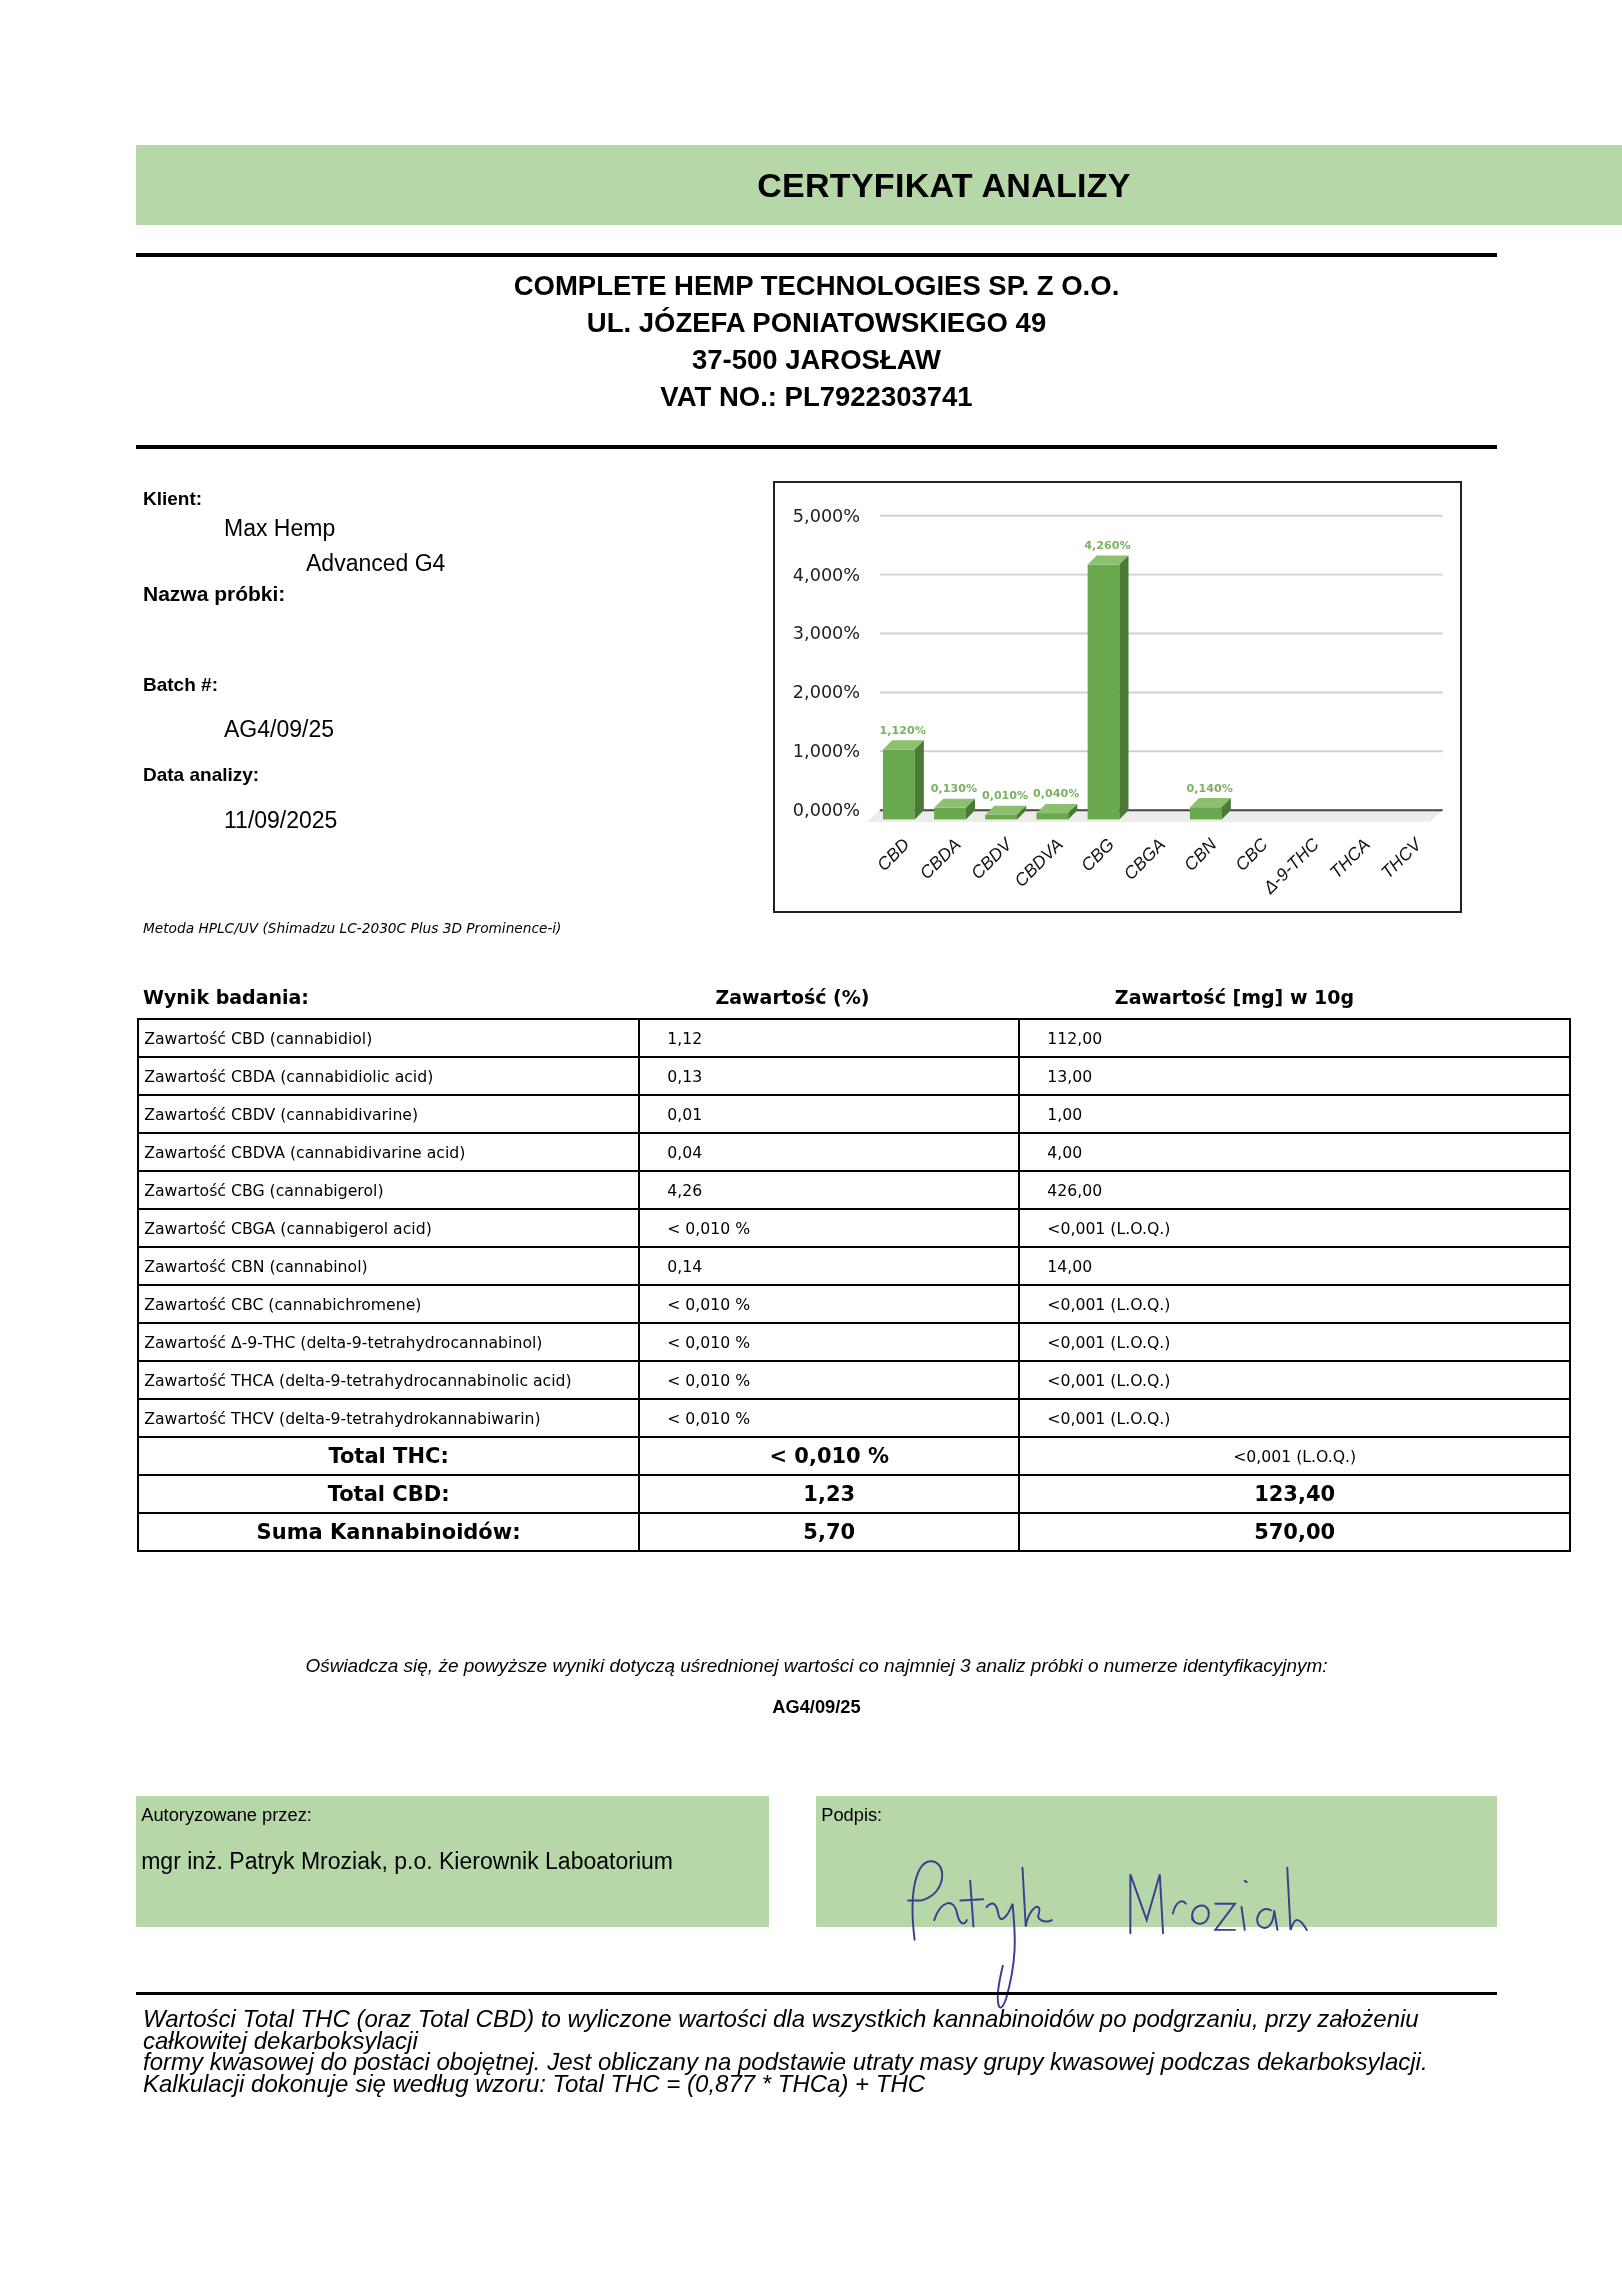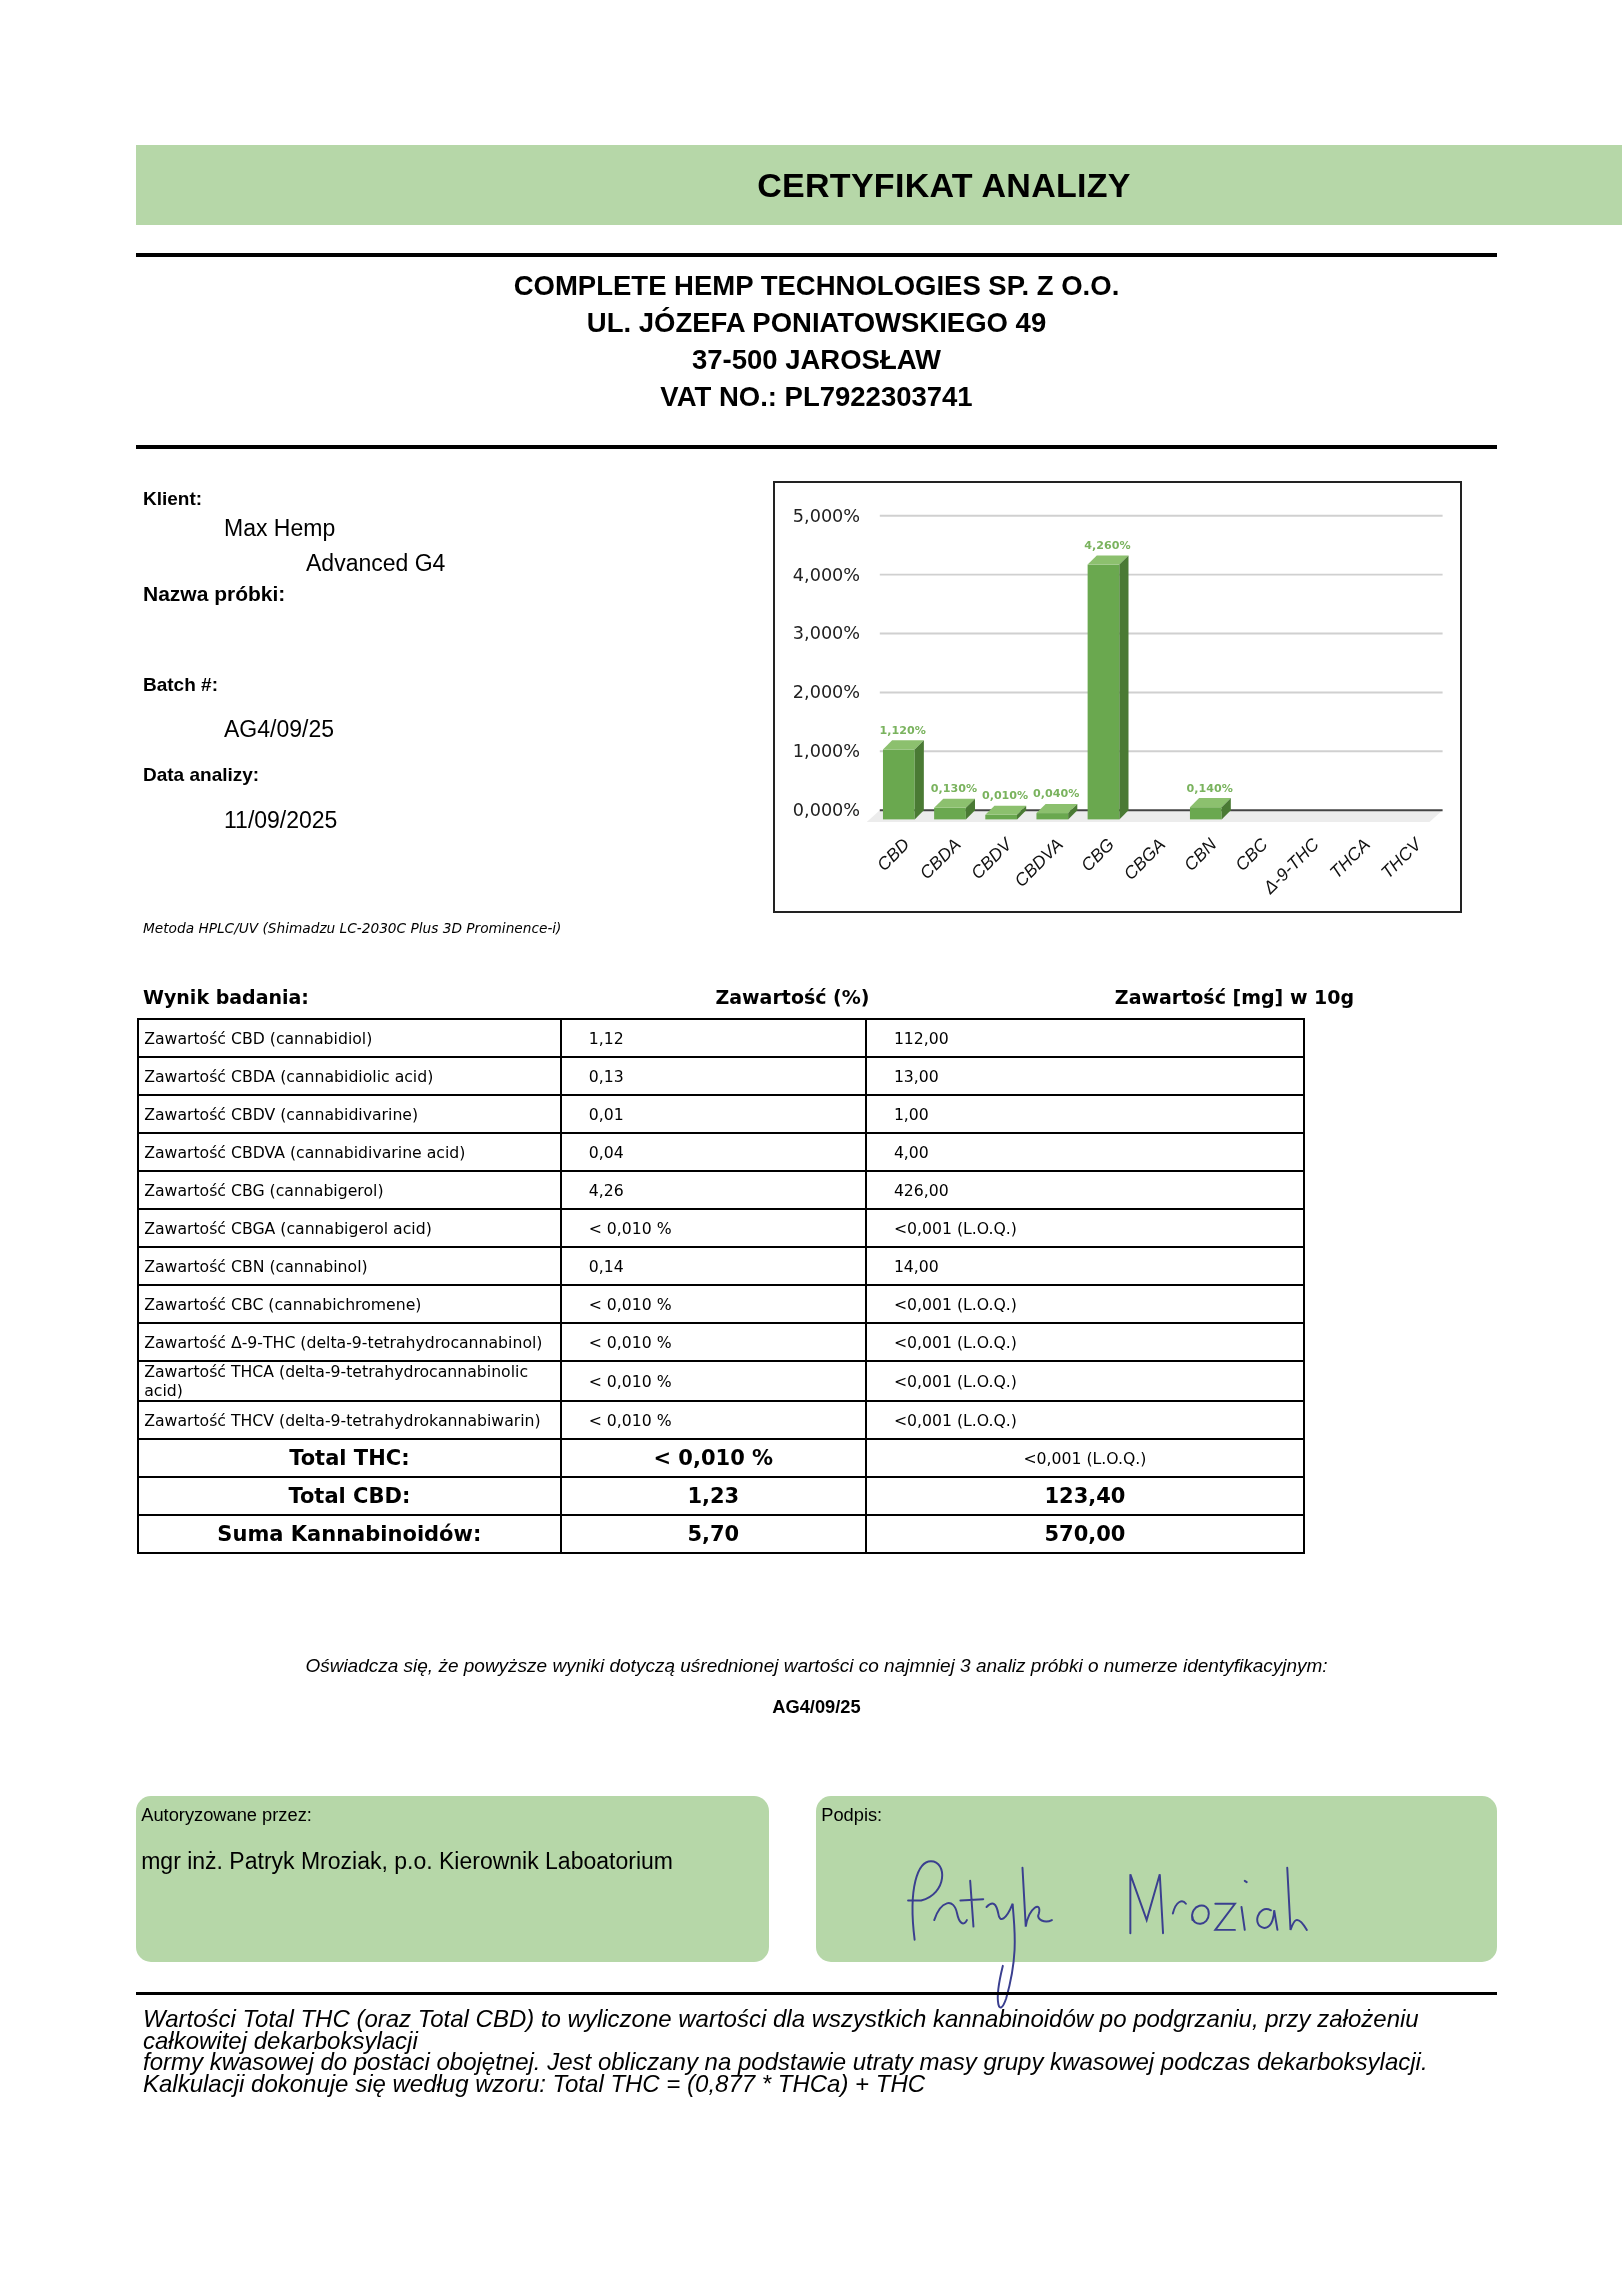--- a/index.html
+++ b/index.html
@@ -7,28 +7,28 @@
   .abs { position:absolute; }
   .green-band { left:136px; top:145px; width:1616px; height:80px; background:#b6d7a8; display:flex; align-items:center; justify-content:center; }
   .title { font-size:34px; font-weight:bold; letter-spacing:0.3px; }
   .rule { left:136px; width:1361px; height:3.9px; background:#000; }
   .company { left:136px; width:1361px; top:267px; text-align:center; font-weight:bold; font-size:27.5px; line-height:37px; }
   .lbl { font-weight:bold; font-size:19px; }
   .val { font-size:23px; }
   .method { left:143px; top:920px; font-family:"DejaVu Sans", sans-serif; font-style:italic; font-size:13.7px; }
   .chart-box { left:773px; top:481px; width:689px; height:432px; border:2px solid #222; box-sizing:border-box; background:#fff; }
   .tbl-head { top:986px; font-family:"DejaVu Sans", sans-serif; font-weight:bold; font-size:19px; }
-  table.res { position:absolute; left:137px; top:1018px; width:1168px; border-collapse:collapse; font-family:"DejaVu Sans", sans-serif; }
+  table.res { position:absolute; left:137px; top:1018px; width:1434px; border-collapse:collapse; font-family:"DejaVu Sans", sans-serif; }
   table.res td { border:2px solid #000; height:36px; font-size:15.7px; padding:0 5.2px; }
   table.res td.c { text-align:left;padding-left:27px; }
   table.res tr.tot td { font-weight:bold; font-size:21px; text-align:center; }
   table.res tr.tot td.small { font-weight:normal; font-size:15.7px; }
   .stmt { left:136px; width:1361px; top:1655px; text-align:center; font-style:italic; font-size:19px; }
   .stmt-id { left:136px; width:1361px; top:1696px; text-align:center; font-weight:bold; font-size:18.3px; }
-  .sig-box { top:1796px; height:166px; background:#b6d7a8;border-radius:15px; }
+  .sig-box { top:1796px; height:131px; background:#b6d7a8; }
   .sig-lbl { font-size:18.3px; position:absolute; left:5.2px; top:7.9px; }
   .sig-name { font-size:23px; position:absolute; left:5.2px; top:52px; }
   .foot { left:143px; top:2008px; width:1341px; font-style:italic; font-size:24px; line-height:21.6px; }
 </style>
 </head>
 <body>
 
 <div class="abs green-band">
   <span class="title">CERTYFIKAT ANALIZY</span>
 </div>

